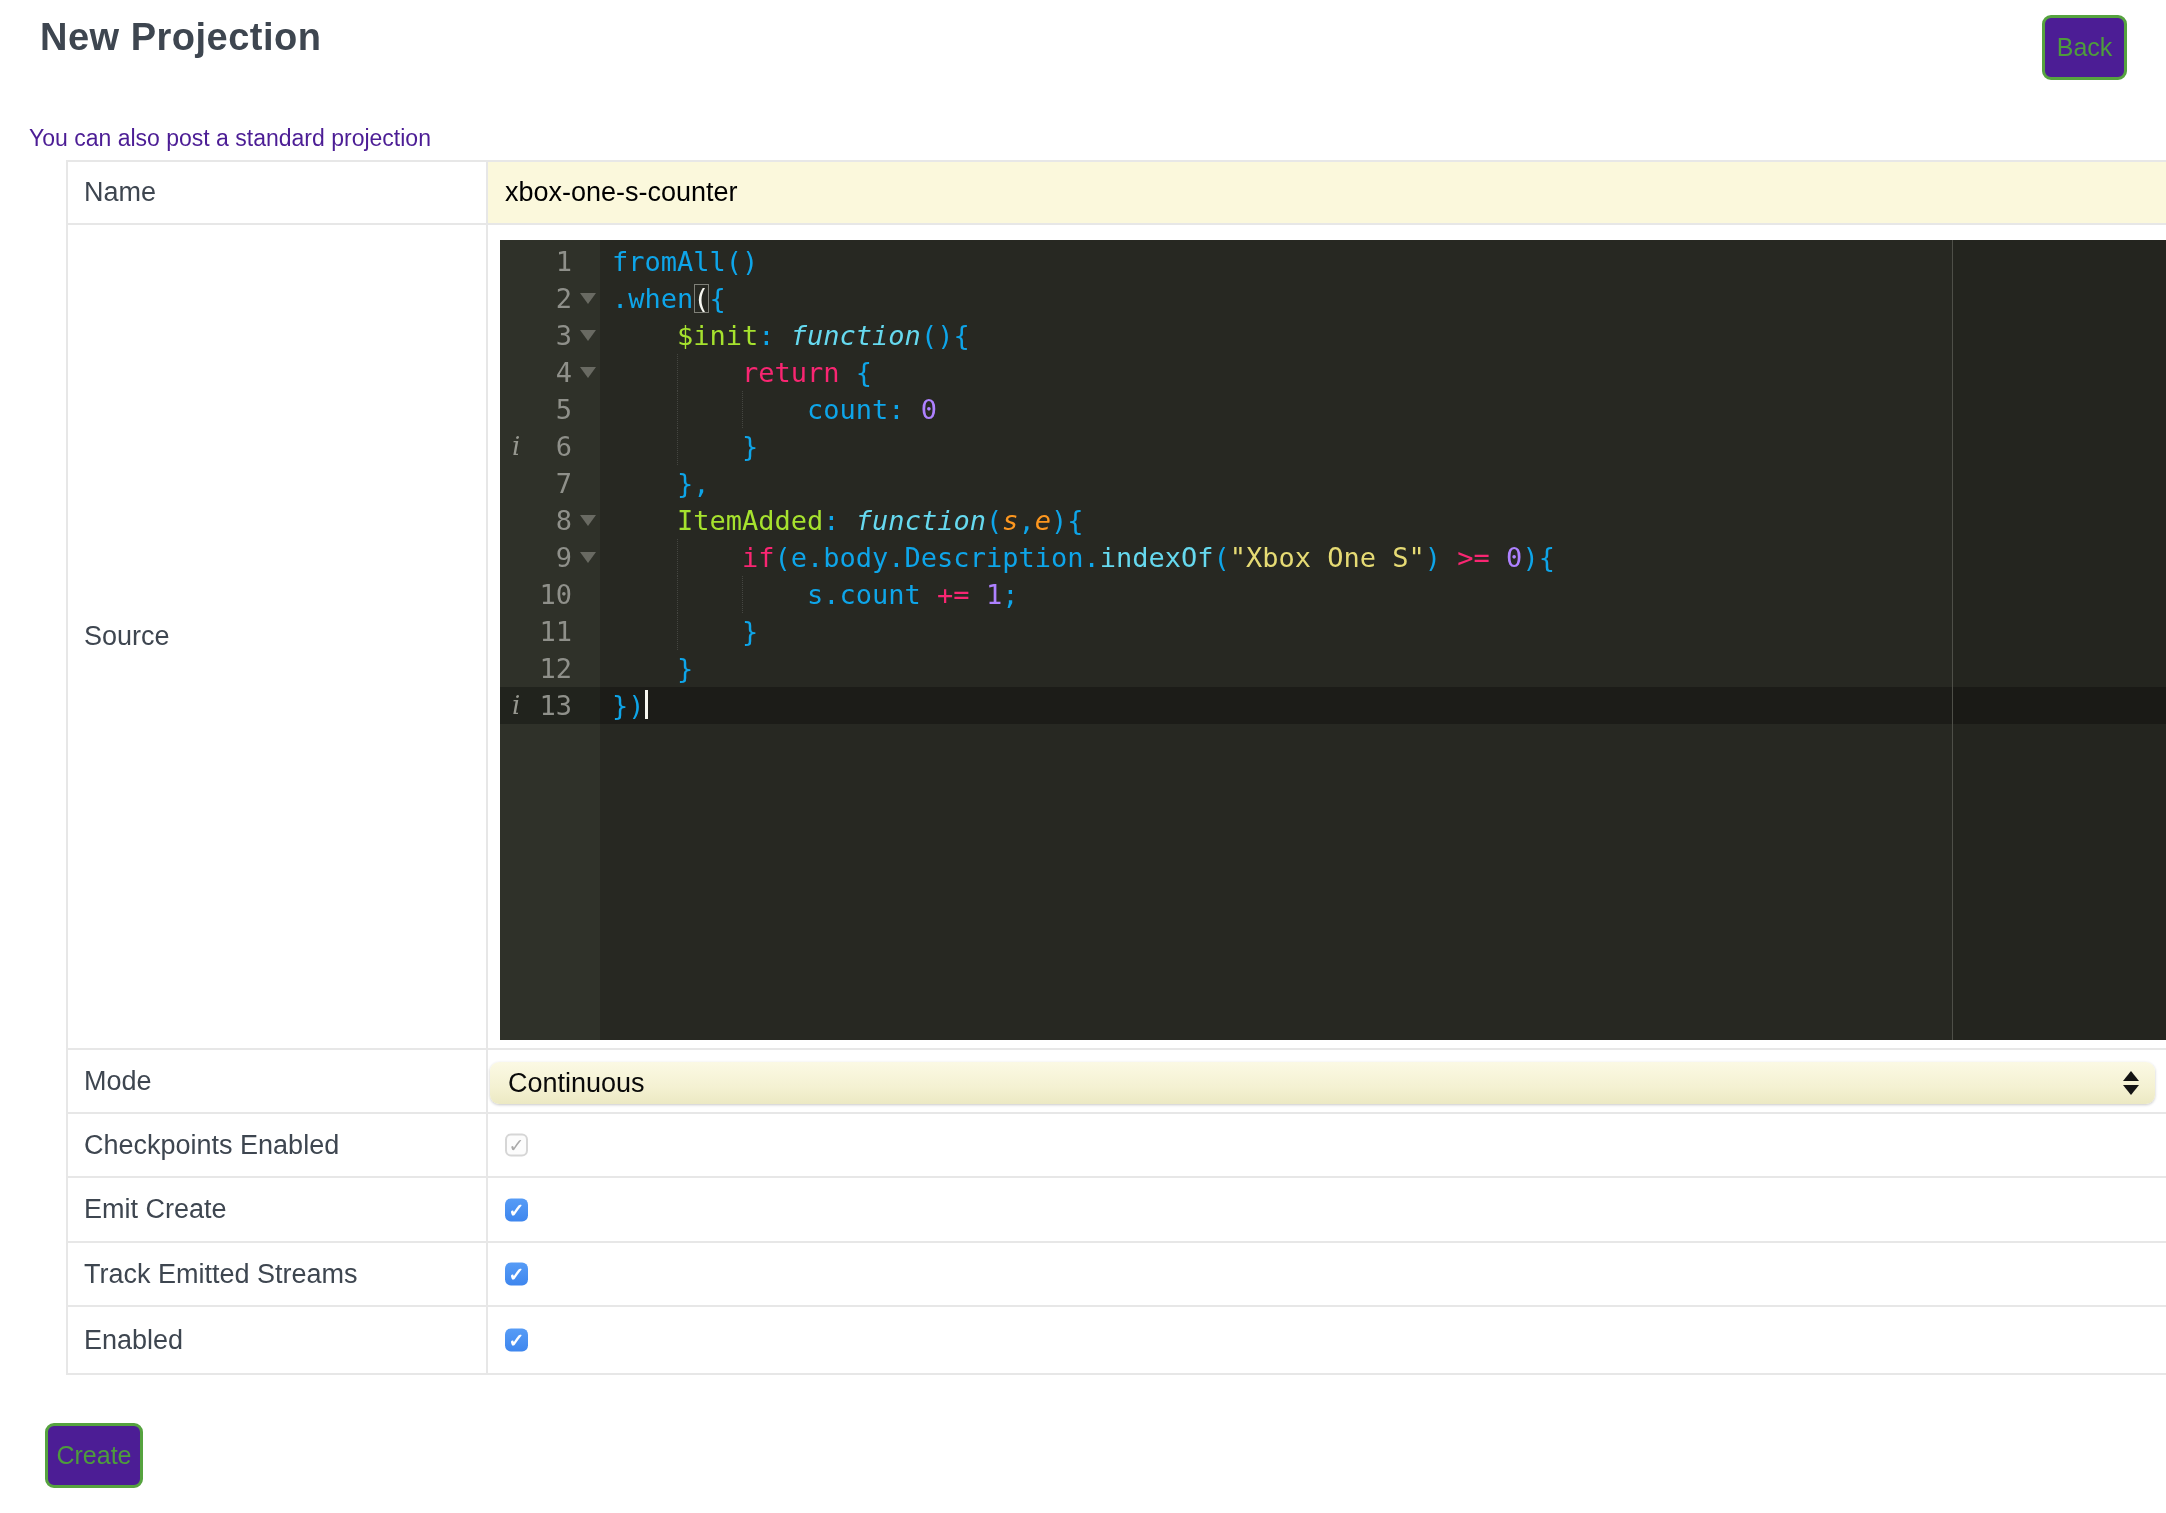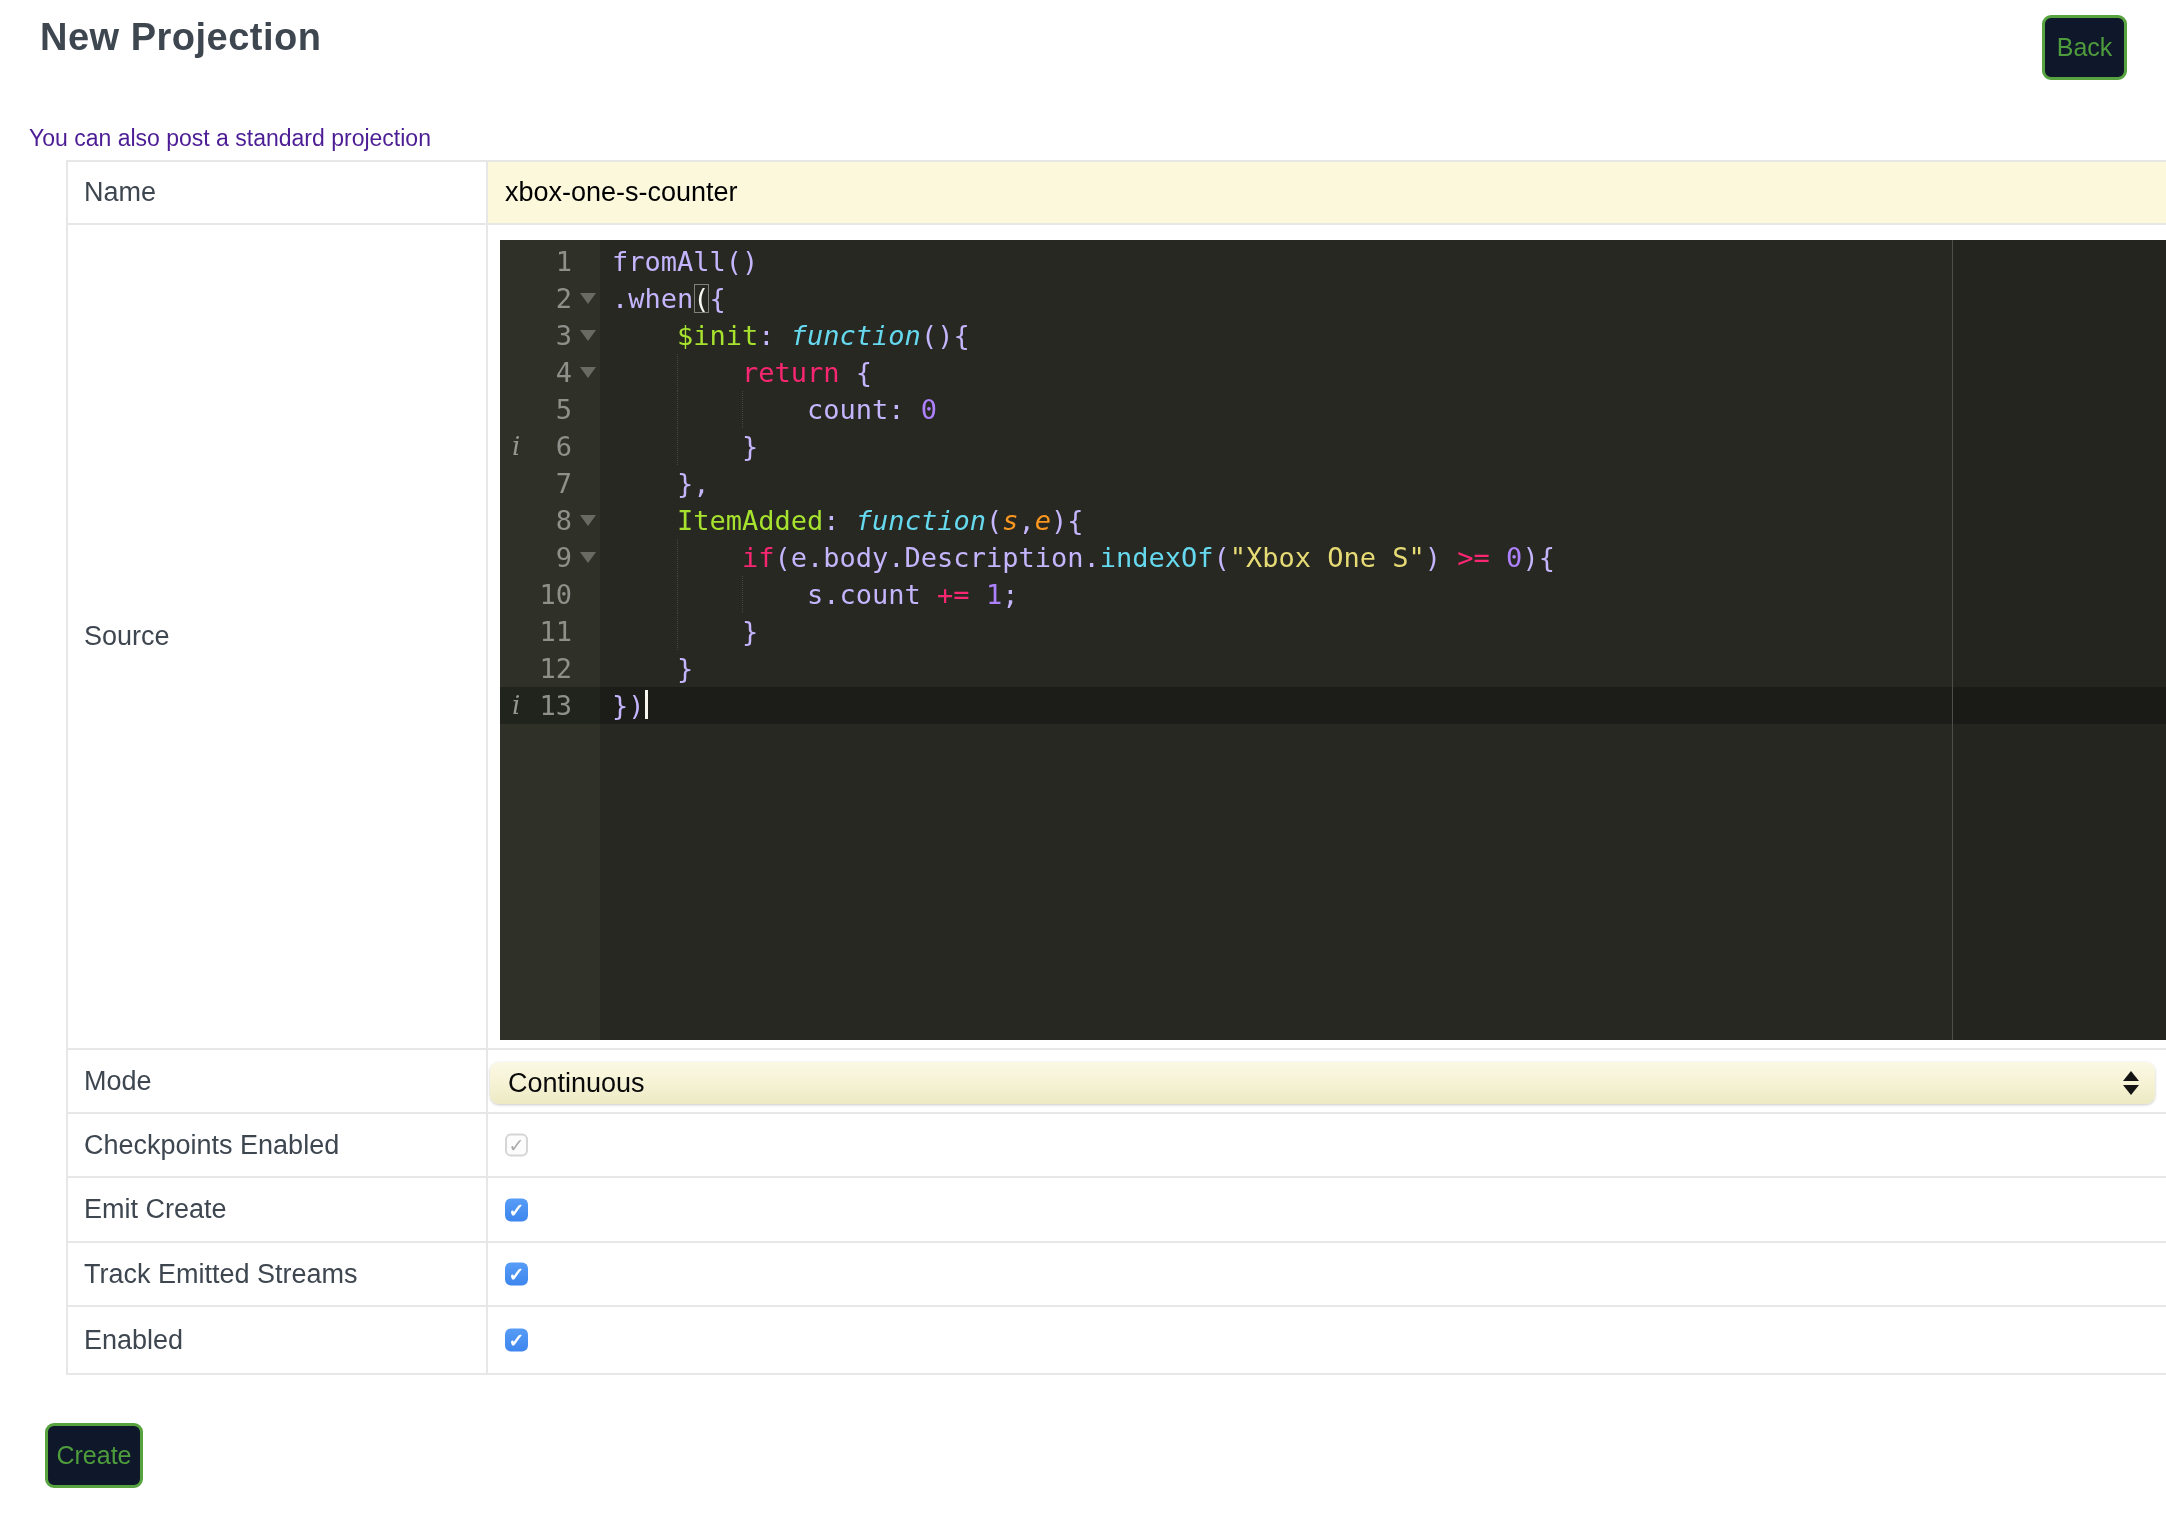--- a/index.html
+++ b/index.html
@@ -3,21 +3,21 @@
 <meta charset="utf-8">
 <style>
   * { margin:0; padding:0; box-sizing:border-box; }
   html,body { width:2166px; height:1513px; background:#fff; overflow:hidden;
               font-family:"Liberation Sans", sans-serif; }
   .page { position:relative; width:1782px; height:1513px; }
 
   .title { position:absolute; left:40px; top:16px; font-size:38px; font-weight:bold;
            color:#3E4650; letter-spacing:0.5px; }
 
-  .btn { position:absolute; background:#0f172a; border:3px solid #56A33F; border-radius:9px;
+  .btn { position:absolute; background:#4c1d95; border:3px solid #56A33F; border-radius:9px;
          color:#4E9C3C; display:flex; align-items:center; justify-content:center;
          font-size:25px; font-family:inherit; cursor:pointer; }
   .btn-back   { left:2042px; top:15px;   width:85px; height:65px; }
   .btn-create { left:45px;   top:1423px; width:98px; height:65px; }
 
   .std-link { position:absolute; left:29px; top:125px; font-size:23px; color:#4c1d95;
               text-decoration:none; cursor:pointer; }
 
   .form-table { position:absolute; left:28px; top:160px; width:2113px;
                 border:2px solid #E7E7E7; border-bottom:none; background:#fff;margin-left:38px; }
@@ -49,21 +49,21 @@
   .gut-num   { position:absolute; right:28px; top:0; }
   .gut-fold  { position:absolute; right:4px; top:13px; width:0; height:0;
                border-left:8px solid transparent; border-right:8px solid transparent;
                border-top:11px solid #696A62; cursor:pointer; }
   .gut-info  { position:absolute; left:12px; top:0; font-family:"DejaVu Serif", serif;
                font-style:italic; color:#96978F; font-size:26px; }
   .code-line { position:absolute; left:100px; right:0; height:37px; padding-left:12px;
                white-space:pre; color:#F8F8F2; }
   .guide  { position:absolute; top:0; bottom:0; width:0;
             border-left:1px dotted rgba(255,255,255,0.14); }
-  .tk-pl  { color:#c4b5fd; }
+  .tk-pl  { color:#0ea5e9; }
   .tk-kw  { color:#F92672; }
   .tk-fn  { color:#A6E22E; }
   .tk-st  { color:#66D9EF; font-style:italic; }
   .tk-pa  { color:#FD971F; font-style:italic; }
   .tk-su  { color:#66D9EF; }
   .tk-str { color:#E6DB74; }
   .tk-nu  { color:#AE81FF; }
   .tk-brk { color:#F8F8F2; outline:1px solid #7F8078; outline-offset:-2px; }
   .cursor { display:inline-block; width:3px; height:29px; background:#F8F8F0;
             vertical-align:-4px; }

